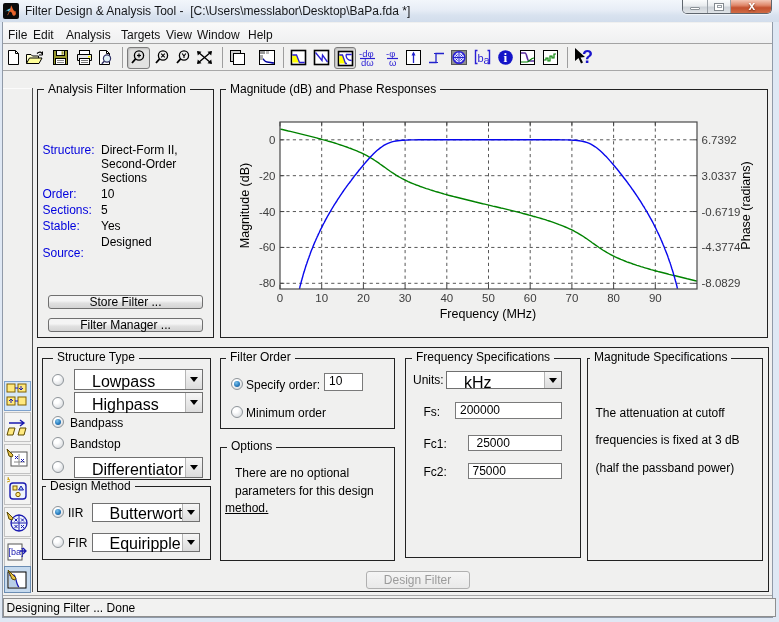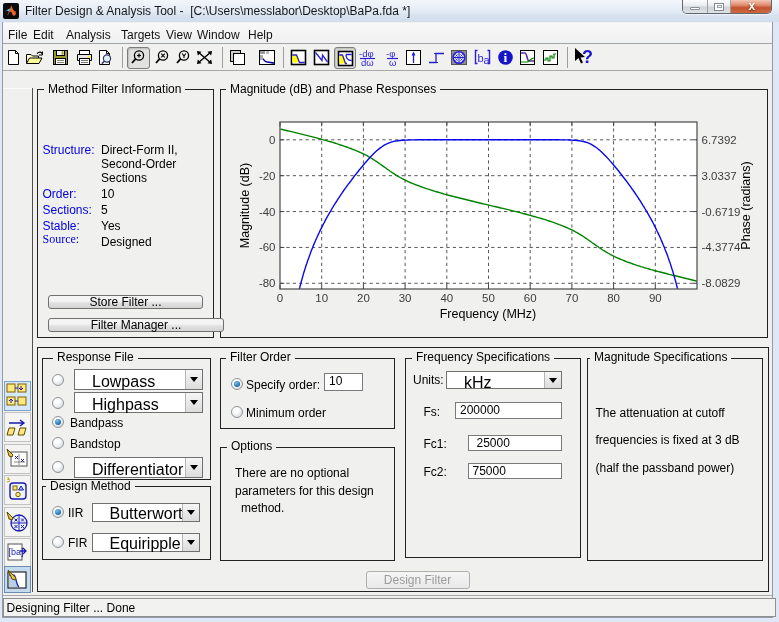--- a/index.html
+++ b/index.html
@@ -191,26 +191,26 @@
 <svg class="abs" style="left:542px;top:49px" width="17" height="17" viewBox="0 0 17 17">
     <rect x="1.5" y="1.5" width="14" height="14" fill="#fff" stroke="#000"></rect>
     <path d="M2 11 H4 V9 H6 V12 H8 V7 H10 V9 H12 V5 H14" fill="none" stroke="#008000" stroke-width="1.2"></path>
   </svg>
 <svg class="abs" style="left:572px;top:47px" width="22" height="20" viewBox="0 0 22 20">
     <path d="M3 1 L3 14 L6.5 11 L9 16.5 L11 15.5 L8.5 10.5 L13 10 Z" fill="#000"></path>
     <text x="10" y="16" font-size="18" font-weight="bold" fill="#1a14cc">?</text>
   </svg>
 
 <div class="gb" style="left:36.5px;top:89px;width:177px;height:249px;"></div>
-<div class="gbt" style="left:44px;top:82.5px;">Method Filter Information</div>
+<div class="gbt" style="left:44px;top:82.5px;">Analysis Filter Information</div>
 <div class="gb" style="left:219.5px;top:89px;width:548px;height:249px;"></div>
 <div class="gbt" style="left:226px;top:82.5px;">Magnitude (dB) and Phase Responses</div>
 <div class="gb" style="left:36.5px;top:347px;width:732px;height:245px;"></div>
 <div class="gb" style="left:41.5px;top:357.5px;width:169.5px;height:122.5px;"></div>
-<div class="gbt" style="left:53px;top:351px;">Response File</div>
+<div class="gbt" style="left:53px;top:351px;">Structure Type</div>
 <div class="gb" style="left:41.5px;top:486px;width:169.5px;height:74px;"></div>
 <div class="gbt" style="left:46px;top:479.5px;">Design Method</div>
 <div class="gb" style="left:219.5px;top:357.5px;width:175.5px;height:71.5px;"></div>
 <div class="gbt" style="left:226px;top:351px;">Filter Order</div>
 <div class="gb" style="left:219.5px;top:446.5px;width:175.5px;height:114px;"></div>
 <div class="gbt" style="left:227px;top:440px;">Options</div>
 <div class="gb" style="left:404.5px;top:357.5px;width:176px;height:200.5px;"></div>
 <div class="gbt" style="left:412px;top:351px;">Frequency Specifications</div>
 <div class="gb" style="left:586.5px;top:357.5px;width:176px;height:203px;"></div>
 <div class="gbt" style="left:590px;top:351px;">Magnitude Specifications</div>
@@ -301,24 +301,24 @@
 <div class="blbl" style="left:42.5px;top:143px;">Structure:</div>
 <div class="lbl" style="left:101px;top:143px;">Direct-Form II,</div>
 <div class="lbl" style="left:101px;top:157px;">Second-Order</div>
 <div class="lbl" style="left:101px;top:170.5px;">Sections</div>
 <div class="blbl" style="left:42.5px;top:187px;">Order:</div>
 <div class="lbl" style="left:101px;top:187px;">10</div>
 <div class="blbl" style="left:42.5px;top:203px;">Sections:</div>
 <div class="lbl" style="left:101px;top:203px;">5</div>
 <div class="blbl" style="left:42.5px;top:219px;">Stable:</div>
 <div class="lbl" style="left:101px;top:219px;">Yes</div>
-<div class="blbl" style="left:42.5px;top:232px;font-family:Liberation Serif, serif;">Source:</div>
+<div class="blbl" style="left:42.5px;top:246px;">Source:</div>
 <div class="lbl" style="left:101px;top:234.5px;">Designed</div>
 <div class="btn7" style="left:48px;top:294.5px;width:155px;height:14px;line-height:13px;">Store Filter ...</div>
-<div class="btn7" style="left:48px;top:318px;width:176px;height:14px;line-height:13px;">Filter Manager ...</div>
+<div class="btn7" style="left:48px;top:318px;width:155px;height:14px;line-height:13px;">Filter Manager ...</div>
 
 <div class="radio" style="left:51.5px;top:374px;"></div>
 <div class="dd" style="left:74px;top:368.5px;width:129px;height:21px;">
     <span class="tx">Lowpass</span>
     <span class="btn"></span>
   </div>
 <div class="radio" style="left:51.5px;top:396.5px;"></div>
 <div class="dd" style="left:74px;top:391.5px;width:129px;height:21px;">
     <span class="tx">Highpass</span>
     <span class="btn"></span>
@@ -347,21 +347,21 @@
   </div>
 
 <div class="radio sel" style="left:230.5px;top:377.5px;"></div>
 <div class="lbl" style="left:246px;top:377.5px;">Specify order:</div>
 <div class="inp" style="left:324px;top:372.5px;width:39px;height:18px;">10</div>
 <div class="radio" style="left:230.5px;top:406px;"></div>
 <div class="lbl" style="left:246px;top:406px;">Minimum order</div>
 
 <div class="lbl" style="left:235px;top:466px;">There are no optional</div>
 <div class="lbl" style="left:235px;top:483.5px;">parameters for this design</div>
-<div class="lbl" style="left:241px;top:501px;">method.</div>
+<div class="lbl" style="left:225px;top:501px;text-decoration:underline;">method.</div>
 
 <div class="lbl" style="left:413px;top:373px;">Units:</div>
 <div class="dd" style="left:446px;top:370.5px;width:115.5px;height:18px;">
     <span class="tx" style="top:2px;">kHz</span>
     <span class="btn"></span>
   </div>
 <div class="lbl" style="left:423.5px;top:404.5px;">Fs:</div>
 <div class="inp" style="left:455px;top:401.5px;width:106.5px;height:17px;">200000</div>
 <div class="lbl" style="left:423.5px;top:437px;">Fc1:</div>
 <div class="inp" style="left:467.5px;top:434.5px;width:94px;height:16.5px;padding-left:8px;">25000</div>

